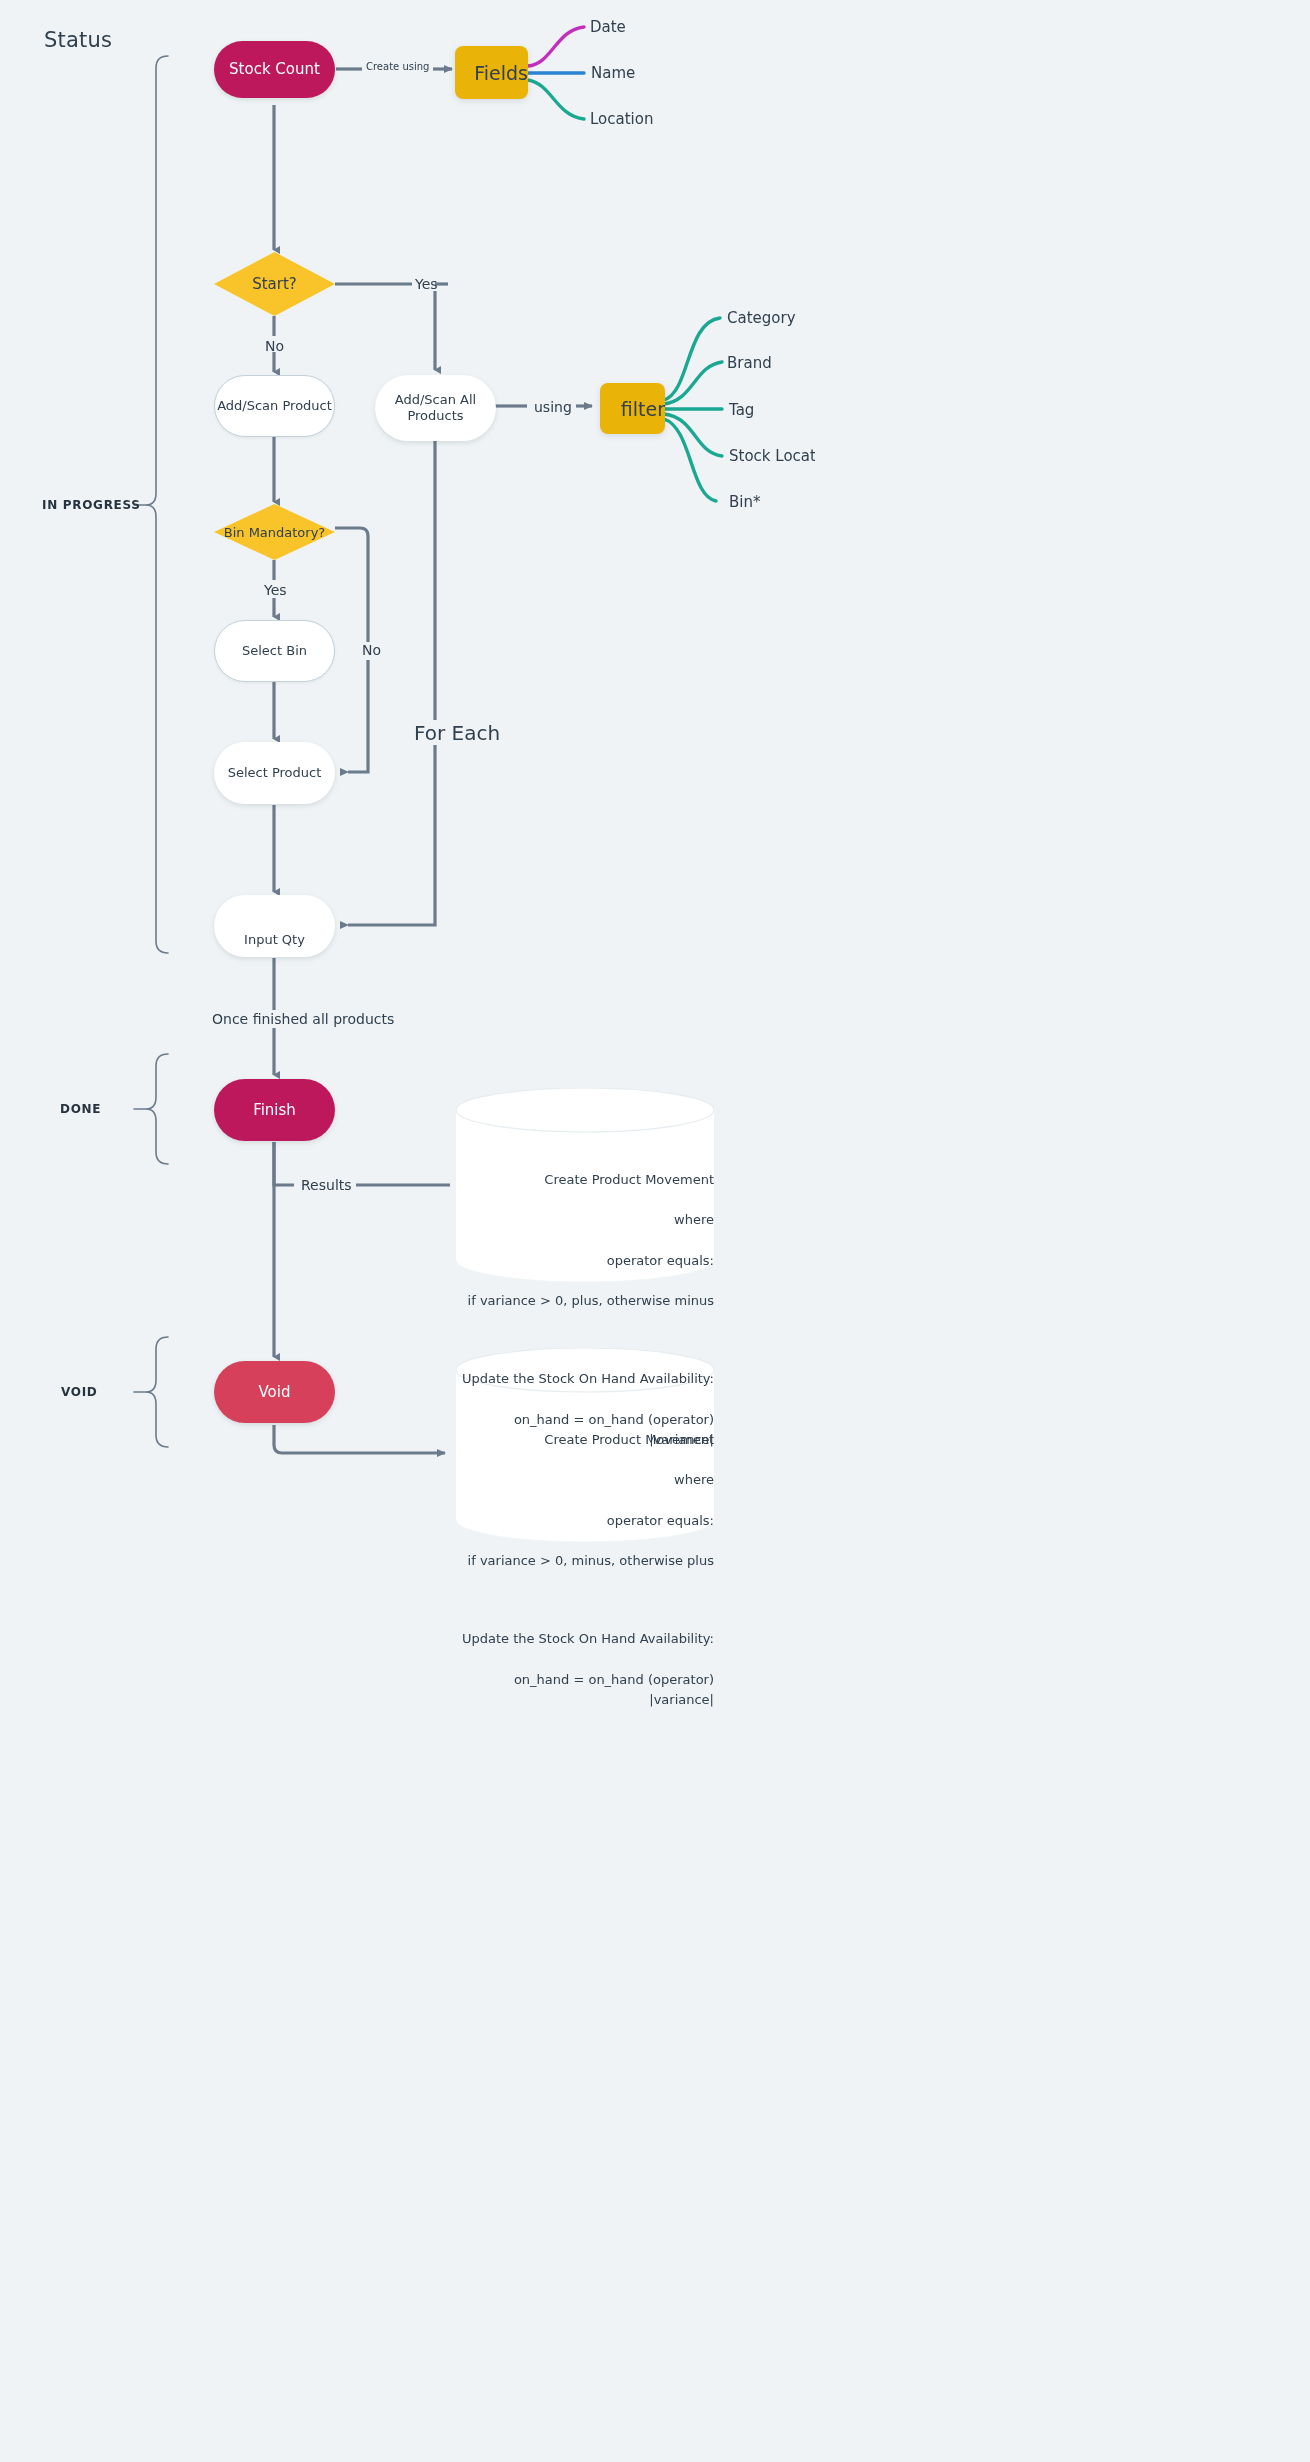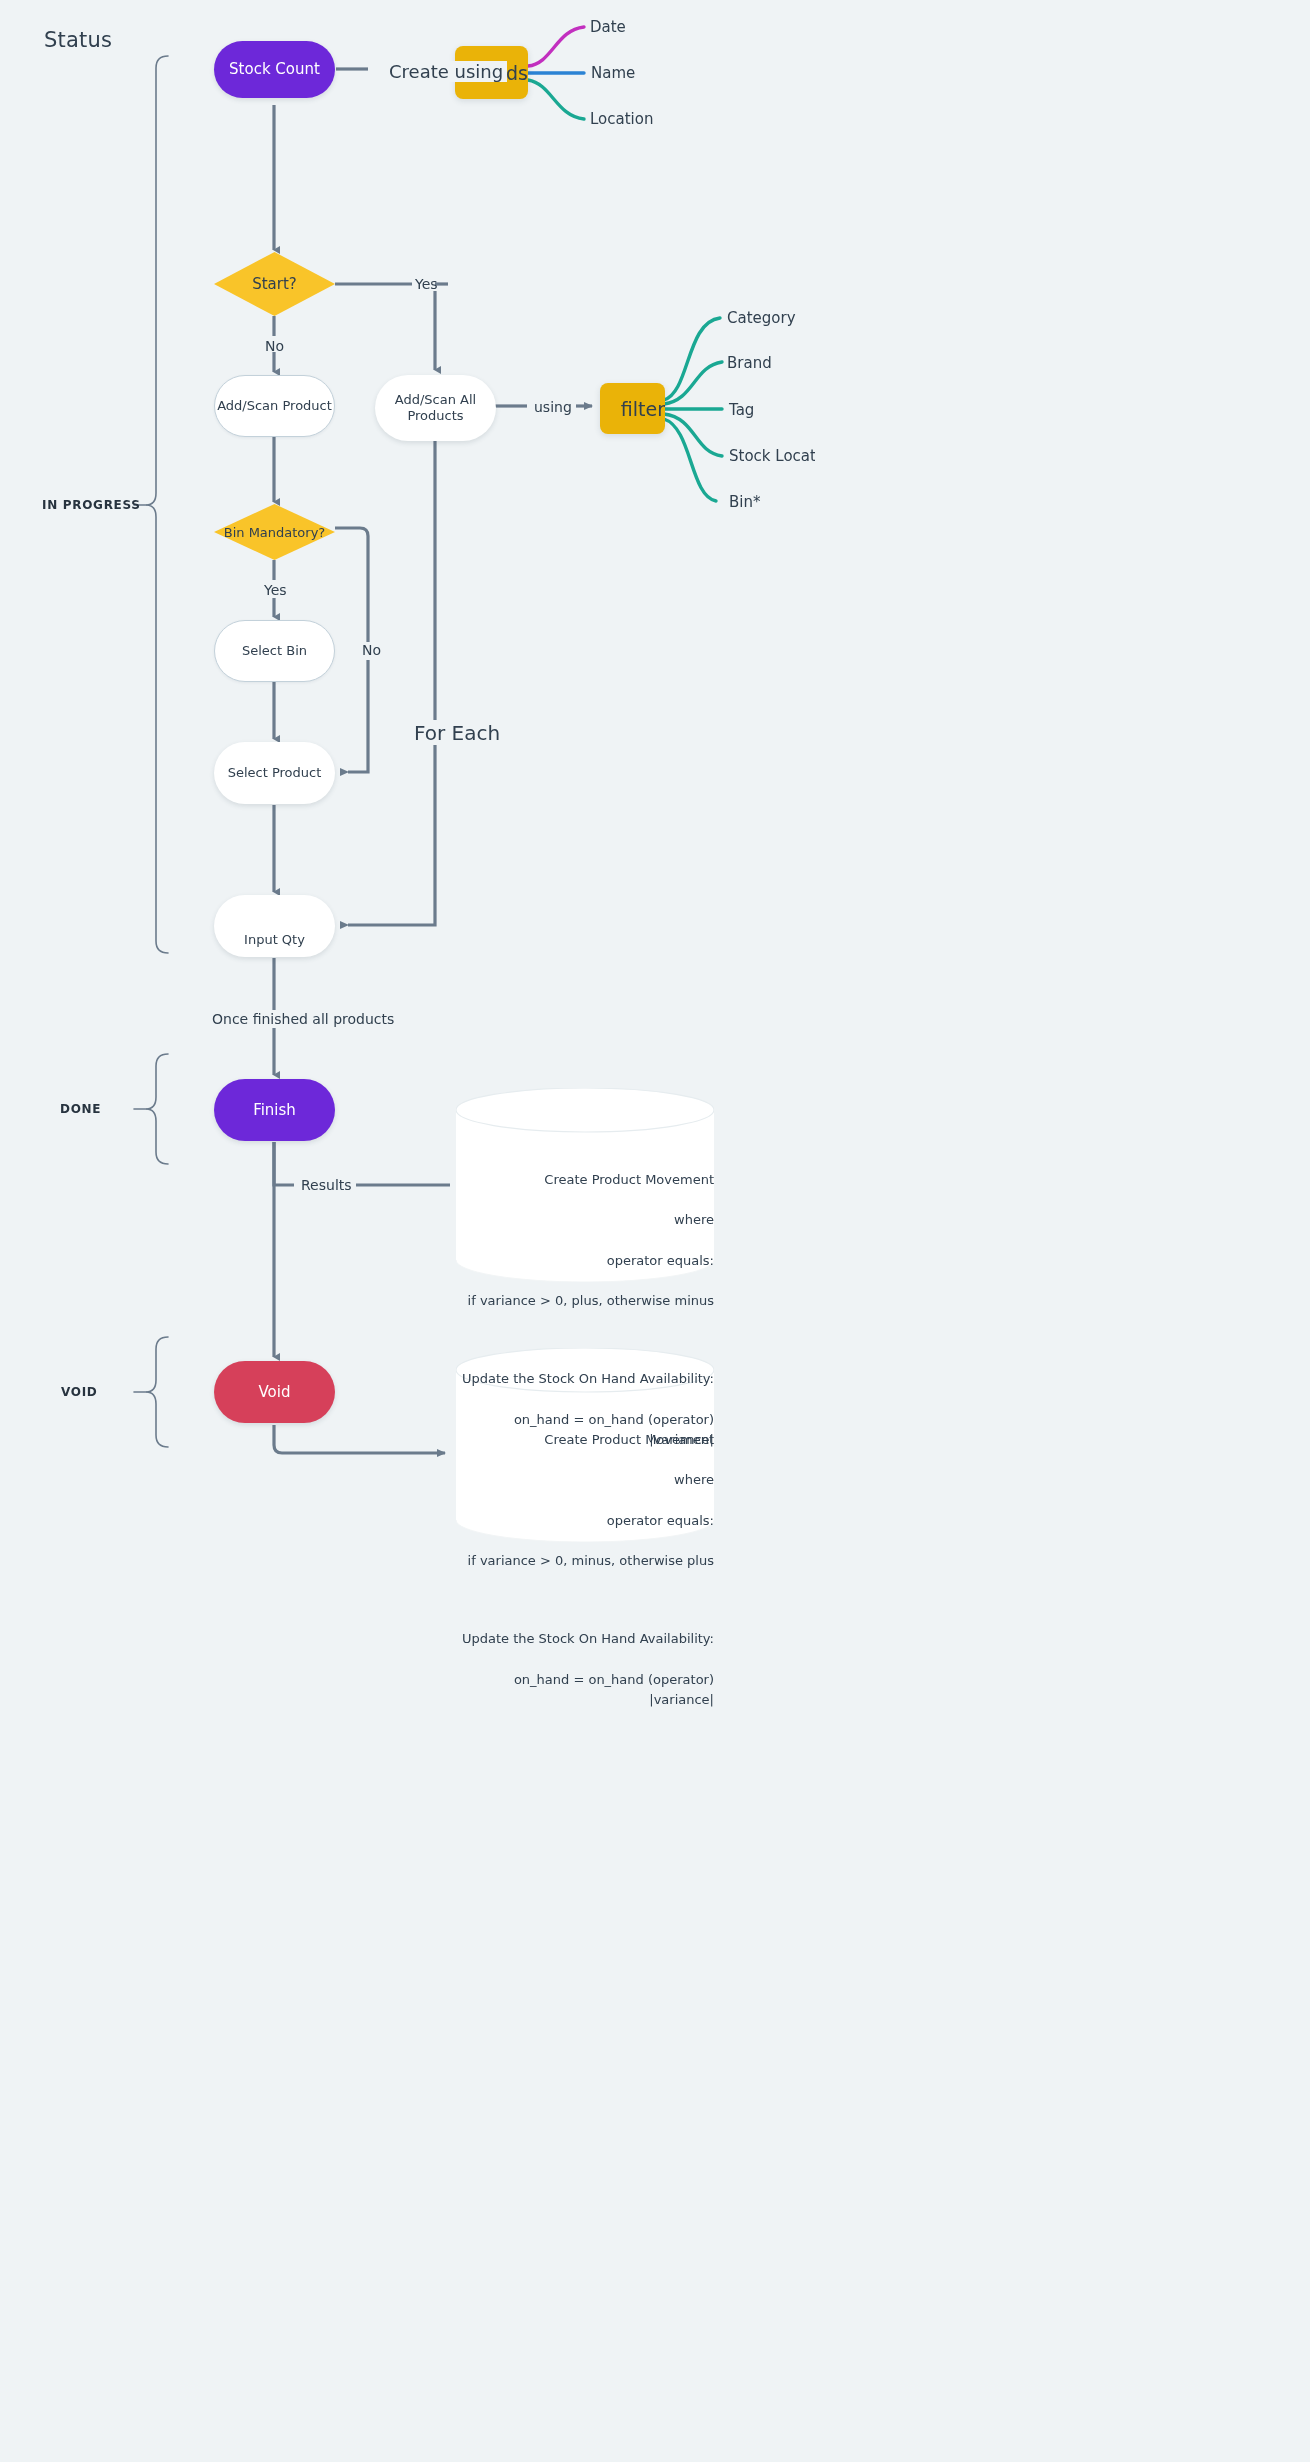--- a/index.html
+++ b/index.html
@@ -29,21 +29,21 @@
     text-align: center;
     line-height: 1.25;
   }
   
   .pill {
     border-radius: 999px;
     box-shadow: 0 2px 5px rgba(40,60,80,0.13);
     font-size: 15px;
   }
   .pill-teal {
-    background: #6d28d9;
+    background: #be185d;
     color: #ffffff;
     font-size: 15px;
   }
   .pill-red {
     background: #d6405a;
     color: #ffffff;
     font-size: 15px;
   }
   .pill-white {
     background: #ffffff;
@@ -236,21 +236,21 @@
   </div>
 
   <div class="rect" style="left:455px; top:46px; width:73px; height:53px; font-size:19px;">
     <span>Fields</span>
   </div>
 
   <div class="branch-lbl" style="left:590px; top:18px;">Date</div>
   <div class="branch-lbl" style="left:591px; top:64px;">Name</div>
   <div class="branch-lbl" style="left:590px; top:110px;">Location</div>
 
-  <div class="lbl lbl-edge" style="left:362px; top:61px; font-size:18px;margin-left:23px;">Create using</div>
+  <div class="lbl lbl-edge" style="left:362px; top:61px; font-size:10px;">Create using</div>
 
   <div class="diamond-wrap" style="left:214px; top:252px; width:121px; height:64px;">
     <svg class="diamond-shape" viewBox="0 0 121 64" preserveAspectRatio="none">
       <polygon points="60.5,0 121,32 60.5,64 0,32" fill="#f9c429"></polygon>
     </svg>
     <span class="diamond-label">Start?</span>
   </div>
 
   <div class="lbl" style="left:415px; top:276px; font-size:14px;">Yes</div>
   <div class="lbl" style="left:265px; top:338px; font-size:14px;">No</div>

